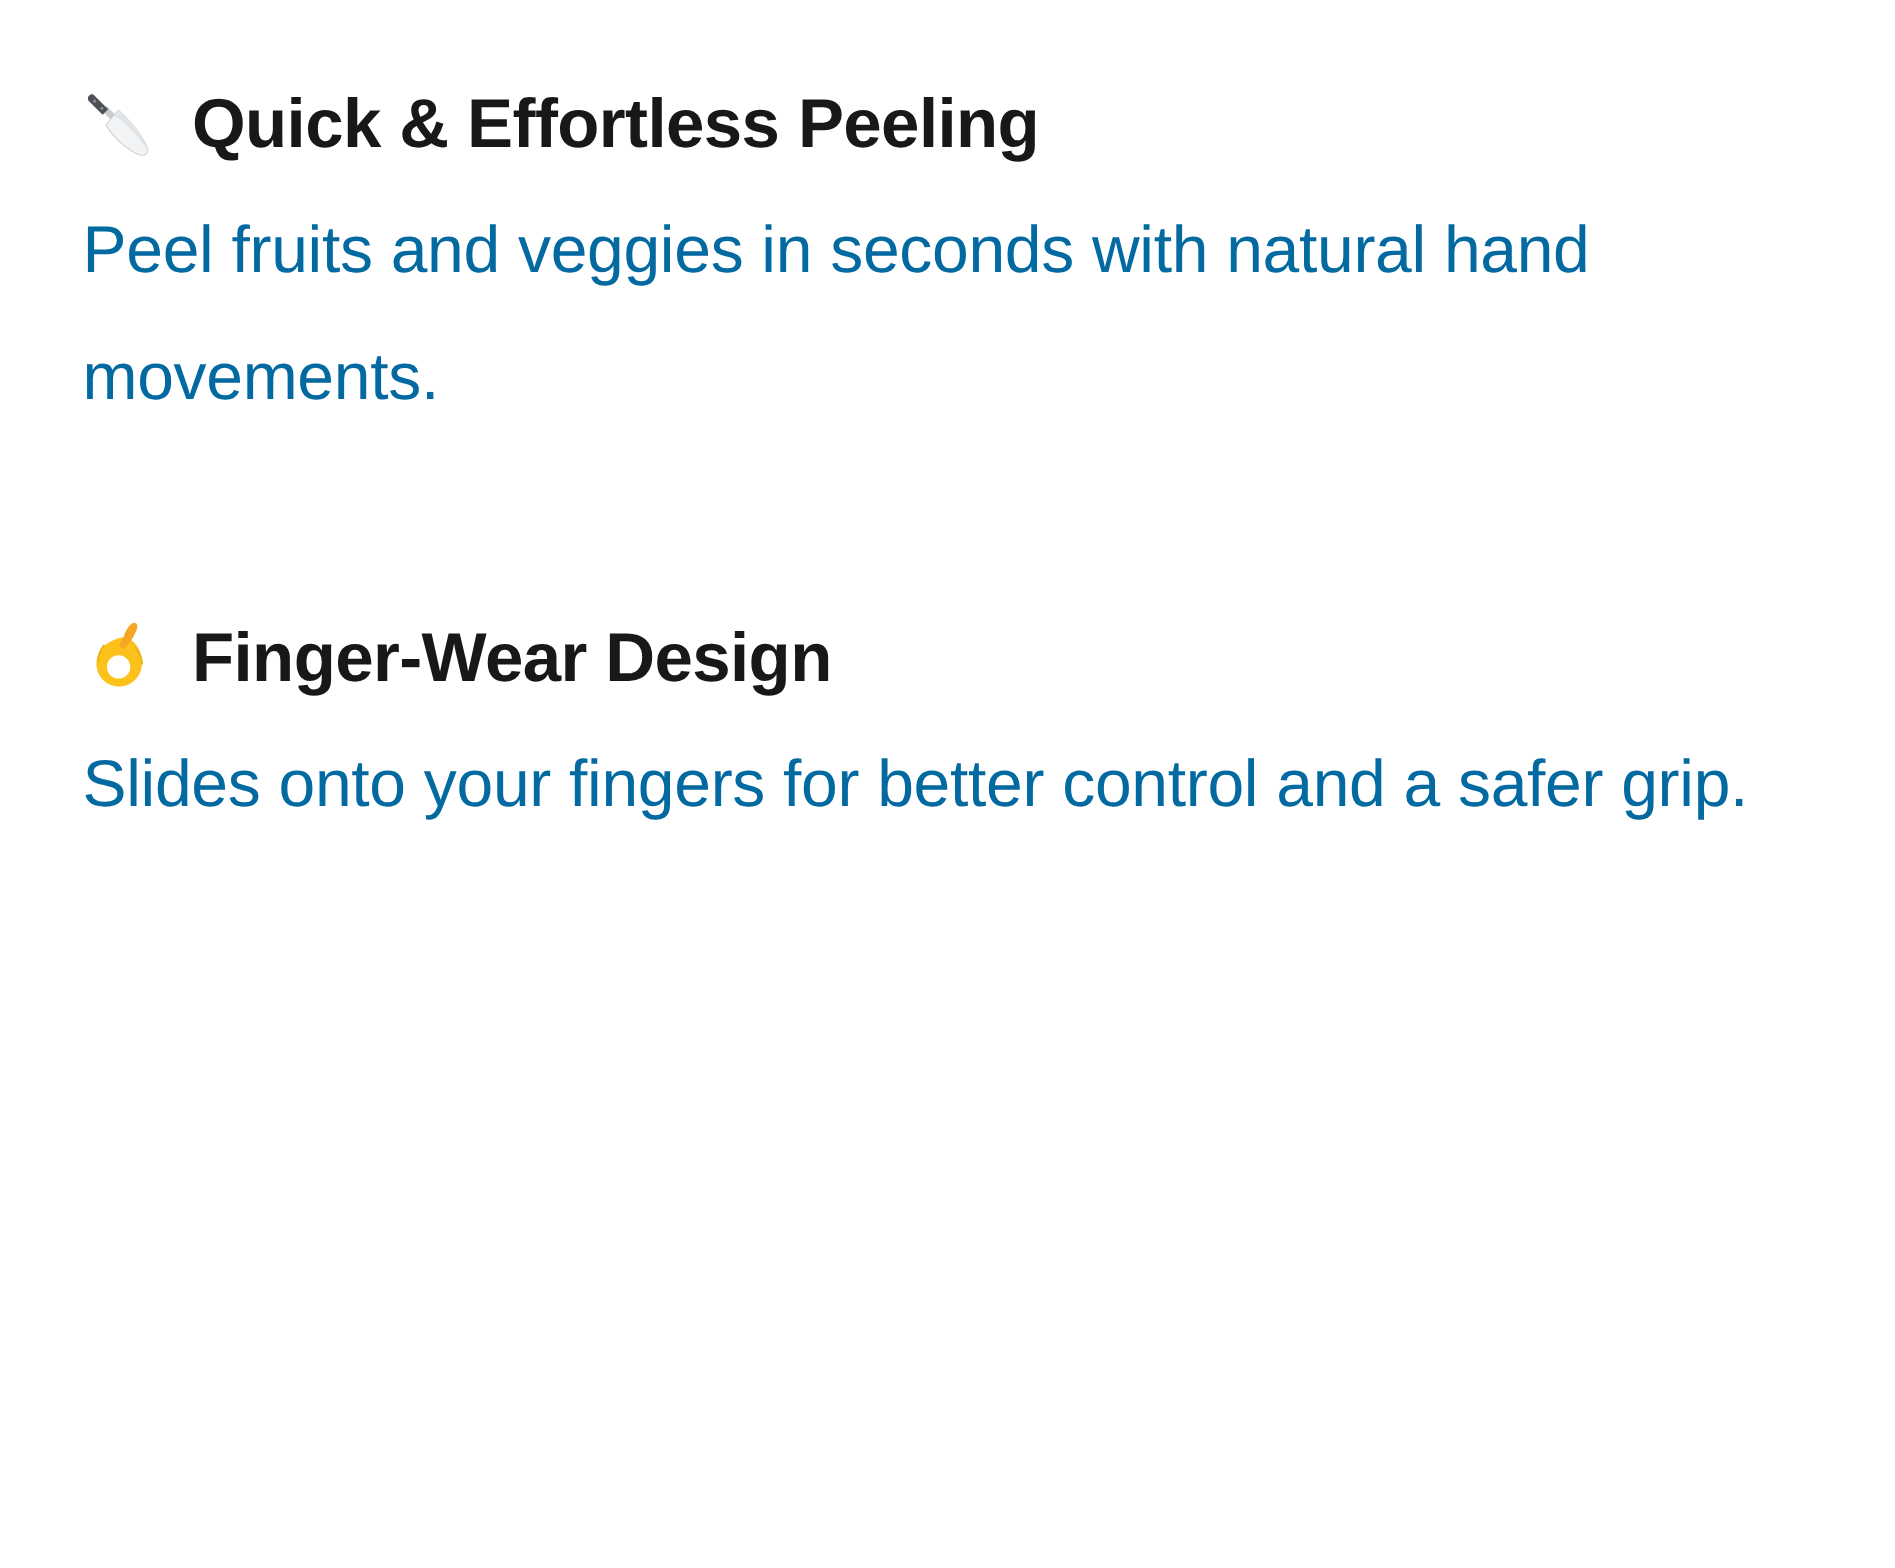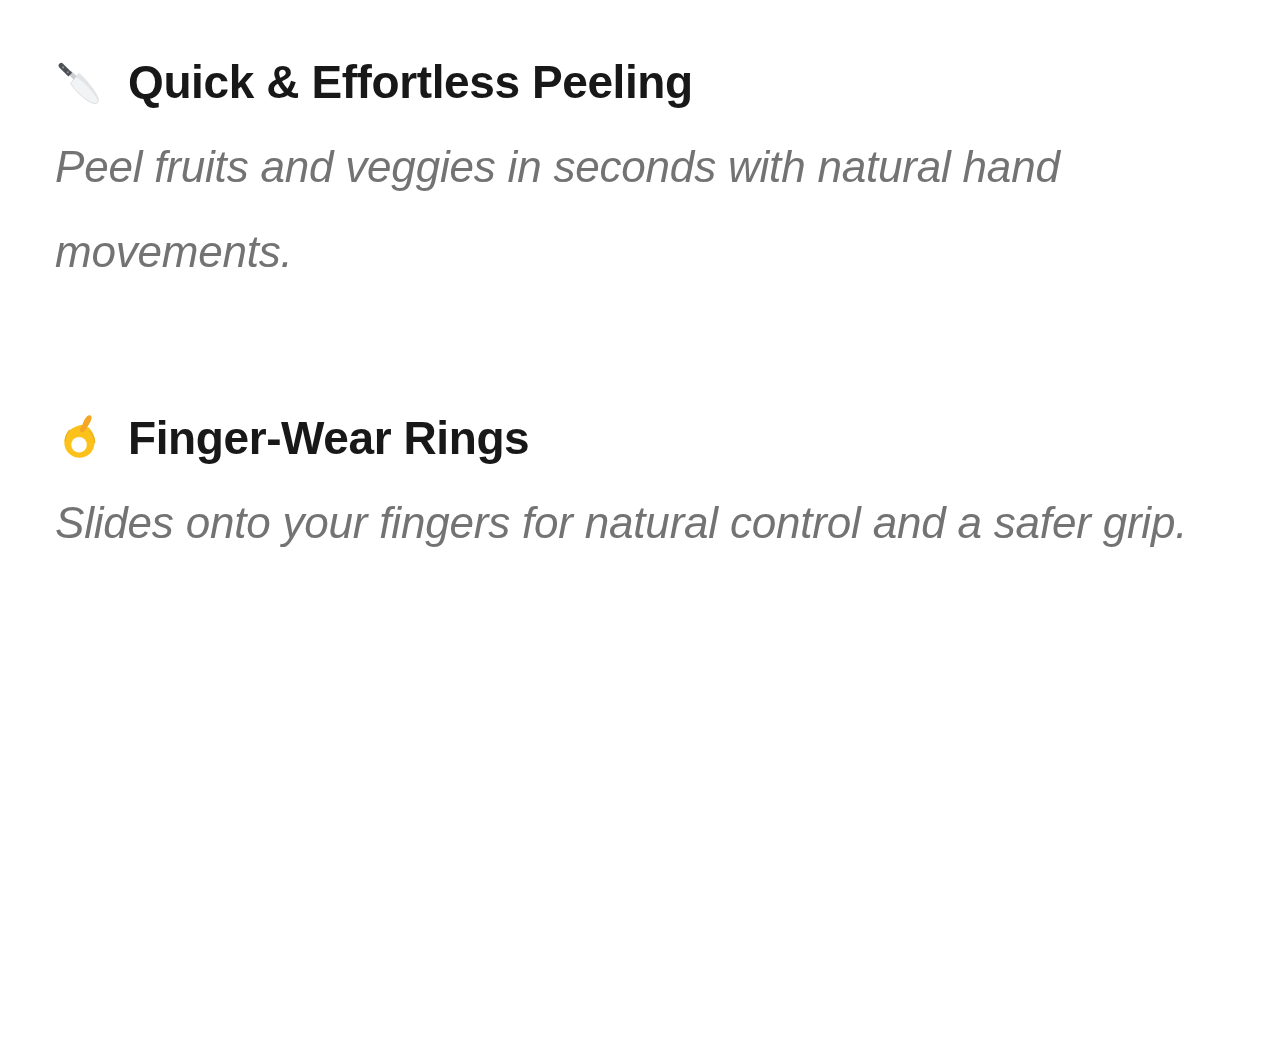--- a/index.html
+++ b/index.html
@@ -62,23 +62,22 @@
   .feature-text {
     display: inline-block;
   }
 
   .feature-body {
     margin: 0;
     font-size: 44px;
     font-weight: 400;
     line-height: 85px;
     letter-spacing: -0.2px;
-    color: #737373;
+    color: #0369a1;
     max-width: 1160px;
-    font-style: italic;
   }
 </style>
 </head>
 <body>
 
 <div class="page">
 
   <section class="feature-block">
     <h2 class="feature-heading">
       <span class="feature-emoji">
@@ -109,21 +108,21 @@
           <path d="M34 14 C41 16 47 24 47 34 C47 45 39 53 29 53 C19 53 11 45 11 35 C11 27 16 20 23 17 C25.5 15.9 30 13.5 34 14 Z" fill="#fcc21b"></path>
 
           <path d="M32.5 13.8 C33.8 9.6 36.2 5.5 38.4 3.6 C40.2 2.0 42.4 2.4 43.1 4.2 C43.9 6.3 42.6 9.5 40.3 13.4 C38.3 16.8 36.0 19.9 34.3 21.8 C32.0 24.3 28.6 22.0 29.6 19.0 C30.2 17.2 31.6 15.3 32.5 13.8 Z" fill="#f5a623"></path>
 
           <circle cx="28.5" cy="37.5" r="9.2" fill="#ffffff"></circle>
 
           <path d="M41.5 22 C45 26 47 30 47 35" fill="none" stroke="#eab217" stroke-width="1.6" stroke-linecap="round"></path>
           <path d="M17 20.5 C14 24 12.3 28.5 12.3 33" fill="none" stroke="#eab217" stroke-width="1.4" stroke-linecap="round"></path>
         </svg>
       </span>
-      <span class="feature-text">Finger-Wear Rings</span>
+      <span class="feature-text">Finger-Wear Design</span>
     </h2>
-    <p class="feature-body">Slides onto your fingers for natural control and a safer grip.</p>
+    <p class="feature-body">Slides onto your fingers for better control and a safer grip.</p>
   </section>
 
   <section class="feature-block">
   </section>
 
 </div>
 
 </body></html>

